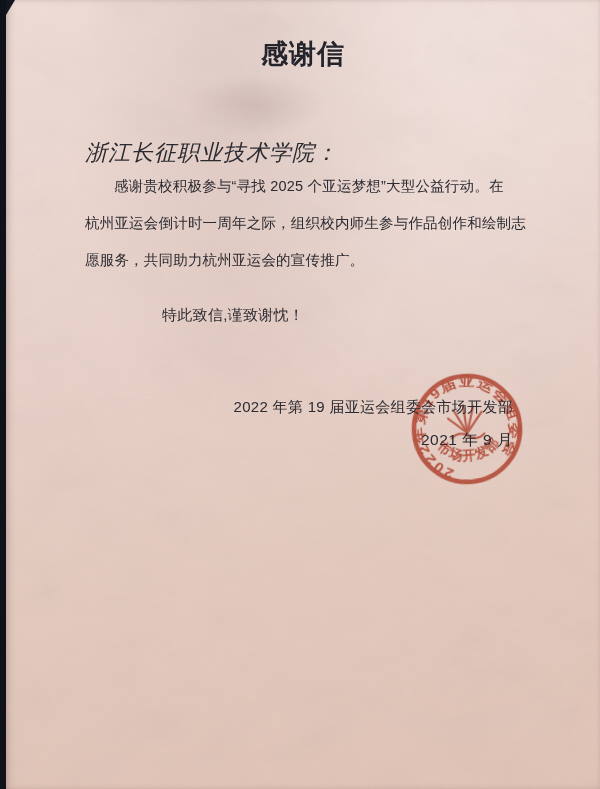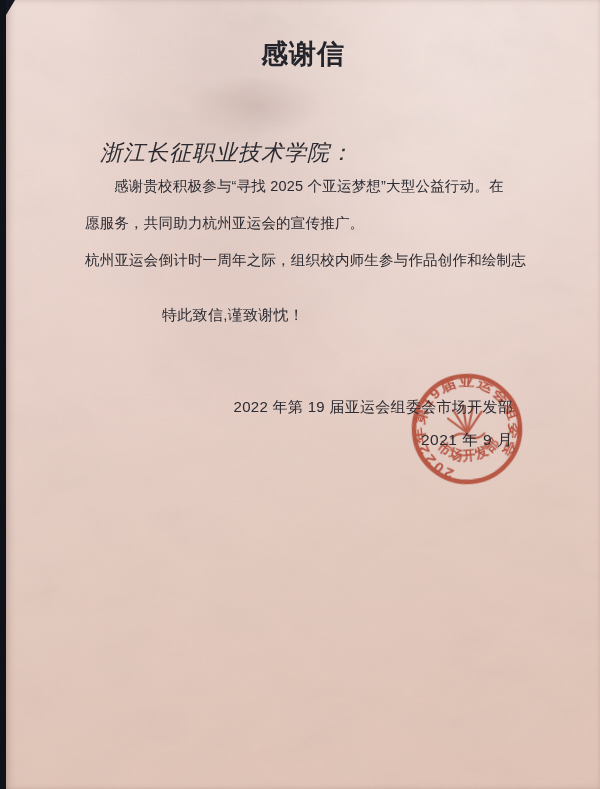--- a/index.html
+++ b/index.html
@@ -25,21 +25,21 @@
   .corner-fold{
     position:absolute;left:0;top:0;width:0;height:0;
     border-top:15px solid #141620;border-right:9px solid transparent;
   }
   .title{
     position:absolute;left:0;top:36px;width:100%;
     text-align:center;font-size:27px;font-weight:700;color:#24242c;
     letter-spacing:1px;line-height:36px;
   }
   .salutation{
-    position:absolute;left:94px;top:139px;
+    position:absolute;left:79px;top:139px;
     font-family:"Liberation Serif", serif;font-style:italic;
     font-size:22px;color:#2a2a30;letter-spacing:1px;line-height:28px;
   }
   .body-text{
     position:absolute;left:79px;top:168px;width:434px;
     font-size:14.5px;color:#2c2b32;line-height:37px;letter-spacing:0.2px;
   }
   .body-line{height:37px;white-space:nowrap;}
   .body-line:first-child{text-indent:29px;}
   .closing{
@@ -83,22 +83,22 @@
 
     <div class="corner-fold"></div>
     <div class="shadow-blob"></div>
 
     <div class="title">感谢信</div>
 
     <div class="salutation">浙江长征职业技术学院：</div>
 
     <div class="body-text">
       <div class="body-line">感谢贵校积极参与“寻找 2025 个亚运梦想”大型公益行动。在</div>
+      <div class="body-line">杭州亚运会倒计时一周年之际，组织校内师生参与作品创作和绘制志</div>
       <div class="body-line">愿服务，共同助力杭州亚运会的宣传推广。</div>
-      <div class="body-line">杭州亚运会倒计时一周年之际，组织校内师生参与作品创作和绘制志</div>
     </div>
 
     <div class="closing">特此致信,谨致谢忱！</div>
 
     <svg class="stamp" viewBox="0 0 140 140">
       <defs>
         <path id="ringPath" d="M 70,113 A 43,43 0 1 1 70.05,113"></path>
         <path id="botPath" d="M 37,84 A 40,40 0 0 0 103,84"></path>
       </defs>
       <circle cx="70" cy="70" r="53" fill="none" stroke="#c4523c" stroke-width="4.6" opacity="0.95"></circle>

